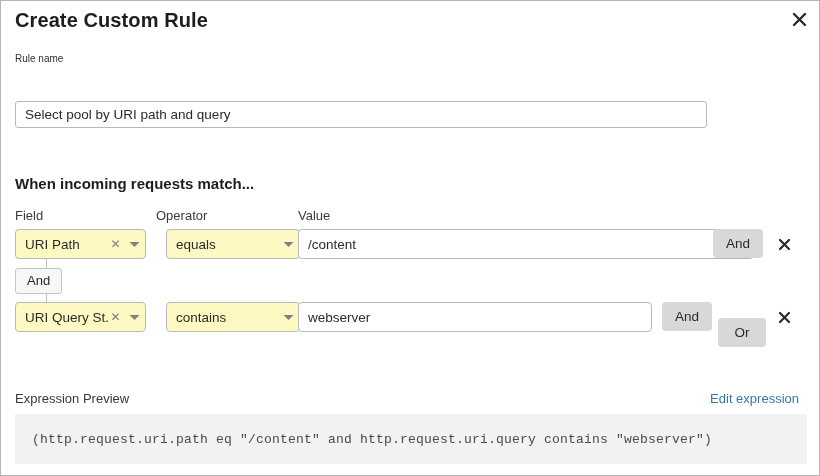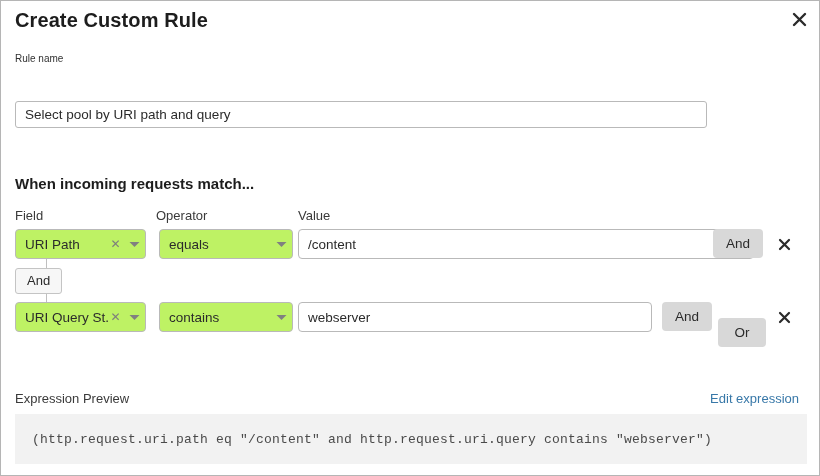--- a/index.html
+++ b/index.html
@@ -103,28 +103,28 @@
     height: 30px;
   }
   .row1 { top: 228px; }
   .row2 { top: 301px; }
 
   .sel {
     position: absolute;
     height: 30px;
     border: 1px solid #b9b9b9;
     border-radius: 4px;
-    background: #bef264;
+    background: #fef9c3;
     display: flex;
     align-items: center;
     cursor: pointer;
     user-select: none;
   }
   .sel-field { left: 14px; width: 131px; }
-  .sel-op    { left: 158px; width: 134px; }
+  .sel-op    { left: 165px; width: 134px; }
 
   .sel-text {
     flex: 1 1 auto;
     padding-left: 9px;
     font-size: 13.5px;
     color: #2b2b2b;
     white-space: nowrap;
     overflow: hidden;
   }
   .sel-clear {

